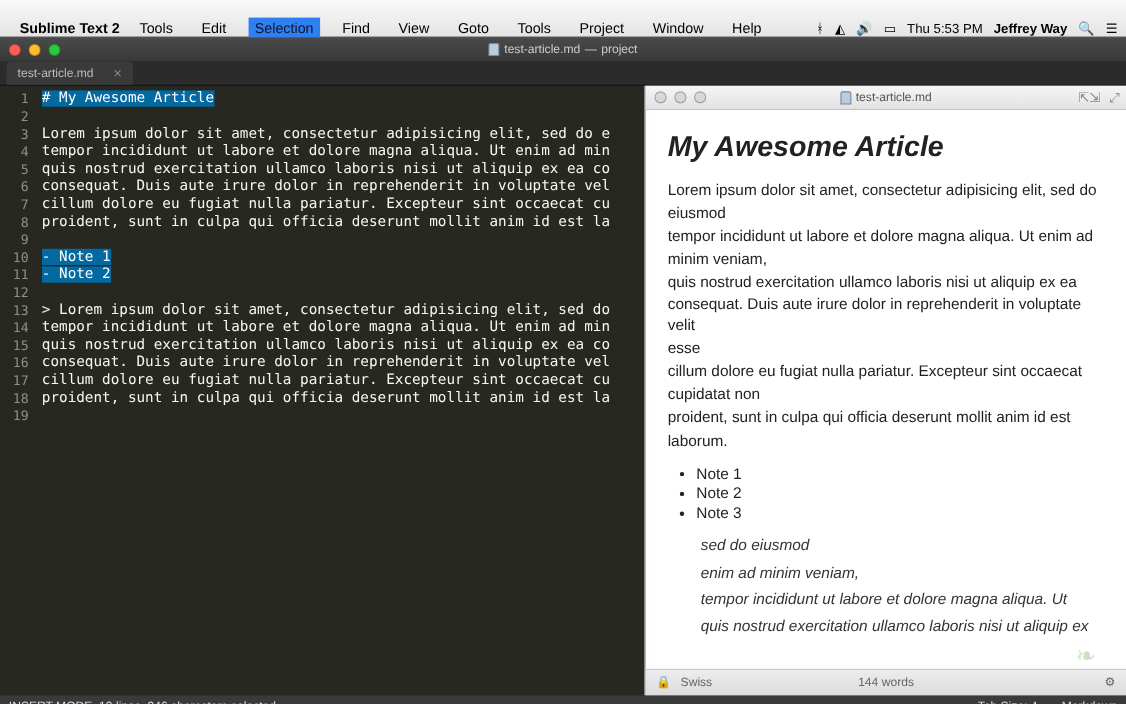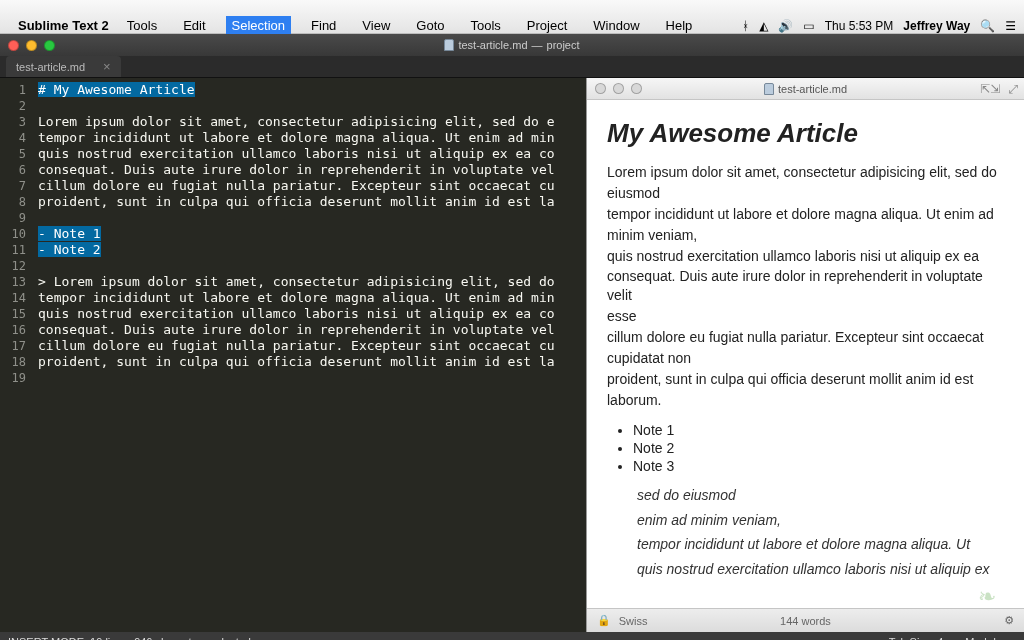--- a/index.html
+++ b/index.html
@@ -3,21 +3,21 @@
 <meta charset="utf-8">
 <style>
 * { margin: 0; padding: 0; box-sizing: border-box; }
 body { font-family: -apple-system, "Helvetica Neue", Arial, sans-serif; width: 1024px; height: 640px; overflow: hidden; background: #1e1e1e; }
 
 
 .mac-menubar { height: 34px; background: linear-gradient(#f9f9f9,#e4e4e4); display: flex; align-items: flex-end; font-size: 13px; border-bottom: 1px solid #bdbdbd; padding: 0 8px; color: #000; }
 .mac-menubar .apple { font-size: 14px; margin-right: 10px; }
 .mac-menubar .app-name { font-weight: 700; margin-right: 12px; }
 .mac-menubar .menu-item { margin-right: 14px; padding: 2px 6px; }
-.mac-menubar .menu-item.active { background: #2e7ff1; color: #ffffff; border-radius: 0; }
+.mac-menubar .menu-item.active { background: #2e7ff1; color: #0f172a; border-radius: 0; }
 .mac-menubar .spacer { flex: 1; }
 .mac-menubar .status { display: flex; align-items: center; gap: 10px; font-size: 12px; }
 .mac-menubar .status span { white-space: nowrap; }
 .mac-menubar .user { font-weight: 600; }
 
 
 .window-titlebar { height: 22px; background: linear-gradient(#4a4a4a,#383838); display: flex; align-items: center; font-size: 11px; color: #ccc; position: relative; }
 .window-titlebar .traffic { position: absolute; left: 8px; display: flex; gap: 7px; }
 .dot { width: 11px; height: 11px; border-radius: 50%; border: 1px solid rgba(0,0,0,.25); }
 .dot.red{ background:#ff5f57;} .dot.yellow{background:#febc2e;} .dot.green{background:#28c840;}

